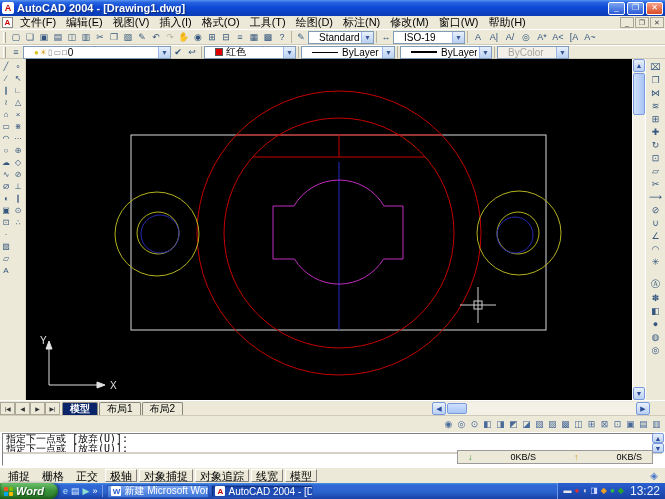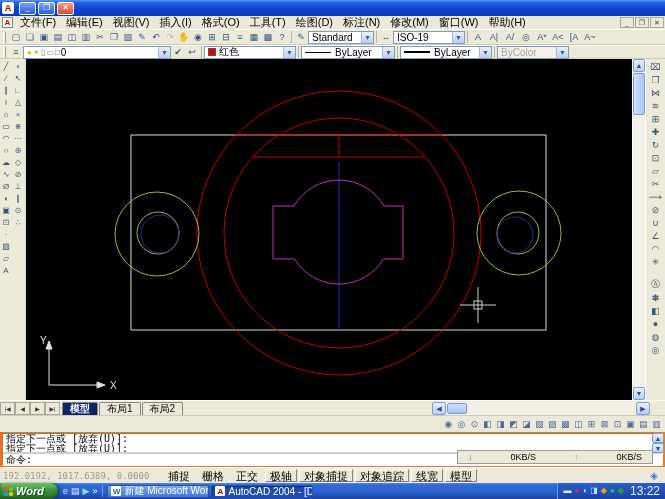--- a/index.html
+++ b/index.html
@@ -30,21 +30,21 @@
   .tb{display:flex;align-items:center;padding-left:2px;background:#ece9d8;
       border-top:1px solid #fff;border-bottom:1px solid #cfcbb8;}
   .tb1{height:16px;}
   .tb2{height:14px;}
   .grip{width:3px;height:11px;border-left:1px solid #fff;border-right:1px solid #a8a490;margin:0 3px 0 1px;}
   .sep{width:1px;height:12px;background:#b8b4a0;margin:0 2px;}
   .ticon{width:14px;height:13px;display:inline-flex;align-items:center;justify-content:center;
     font-size:9px;color:#35567e;cursor:default;}
   .ticon.disabled{color:#b8b4a4;}
   .combo{display:flex;align-items:center;height:13px;background:#fff;border:1px solid #7f9db9;
-    font-size:10px;padding-left:3px;white-space:nowrap;overflow:hidden;}
+    font-size:10px;padding-left:10px;white-space:nowrap;overflow:hidden;}
   .combo .val{flex:1;overflow:hidden;}
   .combo .arrow{width:12px;height:100%;margin-left:2px;border-left:1px solid #9ab8e8;color:#3a5a9a;
     font-size:7px;display:flex;align-items:center;justify-content:center;
     background:linear-gradient(#e8f0fc,#bad0f0);}
   .combo.disabled{background:#f2f0e8;color:#a8a49a;}
   .swatch{width:8px;height:8px;margin-right:3px;border:1px solid #555;}
   .linesample{display:inline-block;width:26px;height:1px;background:#000;margin-right:4px;}
   .lyr-ic{font-size:8px;margin-right:1px;}
 
   
@@ -80,21 +80,21 @@
   .htrack{flex:1;}
   .corner{width:15px;height:13px;background:#ece9d8;}
 
   
   .dockrow{height:17px;display:flex;align-items:center;background:#ece9d8;
     border-top:1px solid #cfcbb8;padding-right:2px;}
   .dockrow .icons{margin-left:auto;display:flex;align-items:center;}
   .dockrow .ticon{width:13px;height:14px;font-size:9px;color:#4a6a9a;}
 
   
-  .cmd{position:relative;height:35px;background:#f97316;padding:1px 2px;}
+  .cmd{position:relative;height:35px;background:#ffffff;padding:1px 2px;}
   .cmd-box{position:absolute;left:2px;right:2px;top:1px;bottom:1px;background:#fff;
     border:1px solid;border-color:#808080 #fff #fff #808080;
     font-family:"DejaVu Sans Mono",monospace;font-size:10px;}
   .cmd-hist{height:20px;border-bottom:2px solid #d4d0c8;padding:0 3px;overflow:hidden;}
   .cmd-line{line-height:10px;white-space:pre;}
   .cmd-prompt{padding:1px 3px;line-height:10px;white-space:pre;}
   .cmd-scroll{position:absolute;right:1px;top:1px;width:12px;display:flex;flex-direction:column;}
   .cmd-scroll .sbtn{height:10px;}
 
   
@@ -138,20 +138,21 @@
   .trico{font-size:8px;line-height:10px;}
   .clock{font-size:12px;color:#eaf2ff;margin-left:3px;}
 </style>
 </head>
 <body>
 
 <div class="app">
 
   <div class="titlebar">
     <div class="title-icon">A</div>
+    <div class="title-text">AutoCAD 2004 - [Drawing1.dwg]</div>
     <div style="display:flex;">
 
     <span class="win-btn">_</span>
         <span class="win-btn">❐</span>
         <span class="win-btn close">✕</span>
       </div>
   </div>
 
   <div class="menubar">
     <div class="mdi-icon">A</div>
@@ -428,37 +429,35 @@
       </div>
   </div>
 
   <div class="cmd">
     <div class="cmd-box">
       <div class="cmd-hist">
 
       <div class="cmd-line">指定下一点或 [放弃(U)]:</div>
           <div class="cmd-line">指定下一点或 [放弃(U)]:</div>
         </div>
-      <div class="cmd-prompt">命令:</div>
     </div>
     <div class="cmd-scroll">
       <span class="sbtn">▲</span>
       <span class="sbtn">▼</span>
     </div>
   </div>
 
   <div class="netmon">
     <span class="dn">↓</span>
     <span>0KB/S</span>
     <span class="up">↑</span>
     <span>0KB/S</span>
   </div>
 
   <div class="statusbar">
-    <span class="coords">192.0192, 1017.6389, 0.0000</span>
     <div style="display:flex;align-items:center;gap:2px;">
 
     <span class="toggle">捕捉</span>
         <span class="toggle">栅格</span>
         <span class="toggle">正交</span>
         <span class="toggle on">极轴</span>
         <span class="toggle on">对象捕捉</span>
         <span class="toggle on">对象追踪</span>
         <span class="toggle on">线宽</span>
         <span class="toggle on">模型</span>

